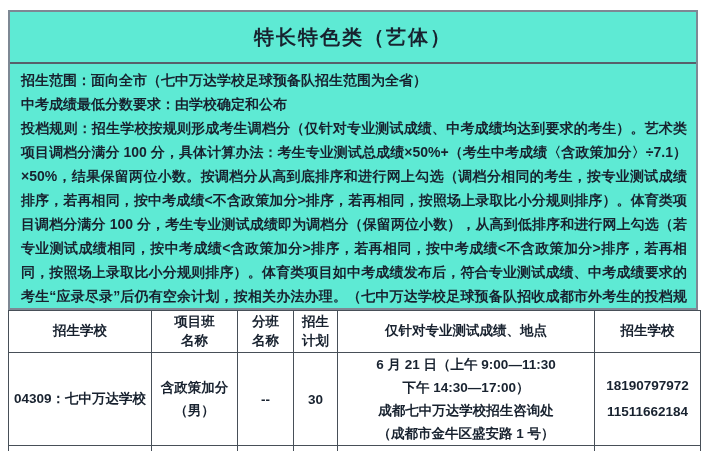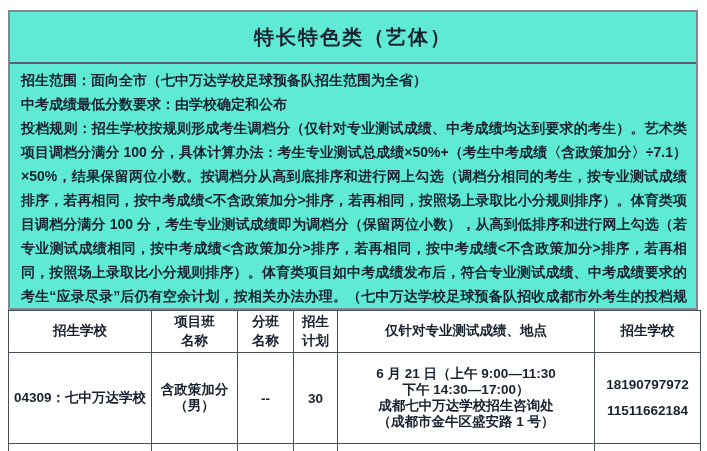--- a/index.html
+++ b/index.html
@@ -30,21 +30,21 @@
     border-collapse:collapse; table-layout:fixed; width:692px;
     font-size:13.5px; font-weight:bold; color:#18222f; background:#ffffff;
   }
   table.adm th, table.adm td {
     border:1px solid #474f58; padding:0 2px; text-align:center; vertical-align:middle;
     overflow:hidden;
   }
   table.adm thead tr { height:42px; }
   table.adm th { line-height:1.35; white-space:pre-line; font-weight:bold; }
   tr.data-row { height:91px; }
-  td.multiline { white-space:pre-line; line-height:16px;margin-top:20px; }
+  td.multiline { white-space:pre-line; line-height:23px;margin-top:20px; }
   td.phones { white-space:pre-line; line-height:26px; }
   tr.partial-row { height:22px; }
 </style>
 </head>
 <body>
 
 <div class="page">
 
   <div class="notice-box">
     <div class="title-band">特长特色类（艺体）</div>

